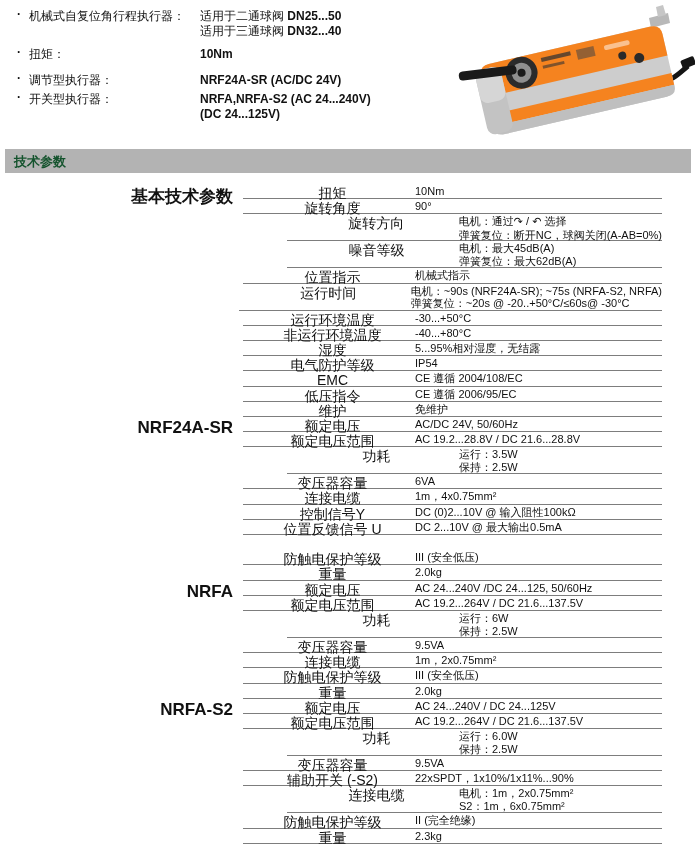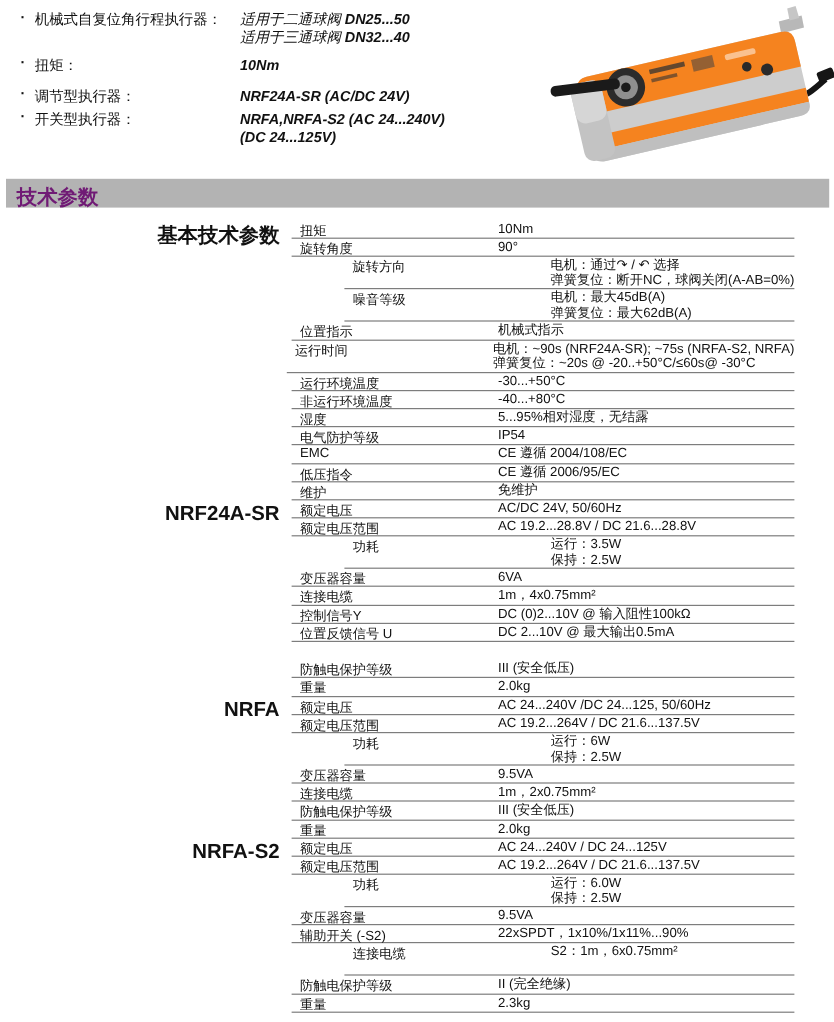--- a/index.html
+++ b/index.html
@@ -6,37 +6,37 @@
   body{
     width:695px;height:852px;background:#ffffff;position:relative;
     font-family:"Liberation Sans","DejaVu Sans",sans-serif;color:#111;
     overflow:hidden;
   }
   
   .bullet{position:absolute;left:0;font-size:12px;line-height:15px;width:460px;height:15px;}
   .dot{position:absolute;left:17px;top:-2px;font-weight:bold;}
   .blabel{position:absolute;left:29px;white-space:nowrap;}
   .bvalue{position:absolute;left:200px;white-space:nowrap;}
-  .bline{display:block;font-style:italic;}
+  .bline{display:block;}
   .bline.r{text-align:left;}
   .bvalue b{font-weight:bold;}
   
   .photo{position:absolute;top:0;left:450px;width:245px;height:140px;}
   
   .bar{position:absolute;top:149px;left:5px;right:4px;height:24px;background:#B3B3B3;}
-  .bar span{display:block;padding:4px 0 0 9px;font-weight:bold;font-size:17px;color:#701a75;}
+  .bar span{display:block;padding:4px 0 0 9px;font-weight:bold;font-size:13px;color:#14532d;}
   
   .table{position:absolute;top:184px;left:0;width:662px;}
   .trow{display:flex;}
   .trow.s{height:15.2px;}
   .trow.d{height:27px;padding-left:44px;}
   .cs{width:243px;box-sizing:border-box;text-align:right;padding:1px 10px 0 0;
       font-weight:bold;font-size:17px;white-space:nowrap;}
   .ci{flex:1;display:flex;border-bottom:1px solid #7d7d7d;box-sizing:border-box;}
-  .cp{width:172px;box-sizing:border-box;padding:1px 0 0 7px;font-size:11px;white-space:nowrap;}
+  .cp{width:172px;box-sizing:border-box;padding:1px 0 0 7px;font-size:14px;white-space:nowrap;text-align:center;}
   .cv{flex:1;padding-top:1px;font-size:11px;}
   .vl{line-height:12.9px;white-space:nowrap;}
   .vl:empty{display:none;}
   .rot-icon{font-family:"DejaVu Sans",sans-serif;}
 </style>
 </head>
 <body>
 
 <div class="bullet" style="top:9px">
   <span class="dot">·</span>
@@ -459,20 +459,21 @@
           <div class="vl">22xSPDT，1x10%/1x11%...90%</div>
         </div>
       </div>
   </div>
 
   <div class="trow d">
     <div class="cs"></div>
     <div class="ci">
         <div class="cp">连接电缆</div>
         <div class="cv">
+          <div class="vl">电机：1m，2x0.75mm²</div>
           <div class="vl">S2：1m，6x0.75mm²</div>
         </div>
       </div>
   </div>
 
   <div class="trow s">
     <div class="cs"></div>
     <div class="ci">
         <div class="cp">防触电保护等级</div>
         <div class="cv">

